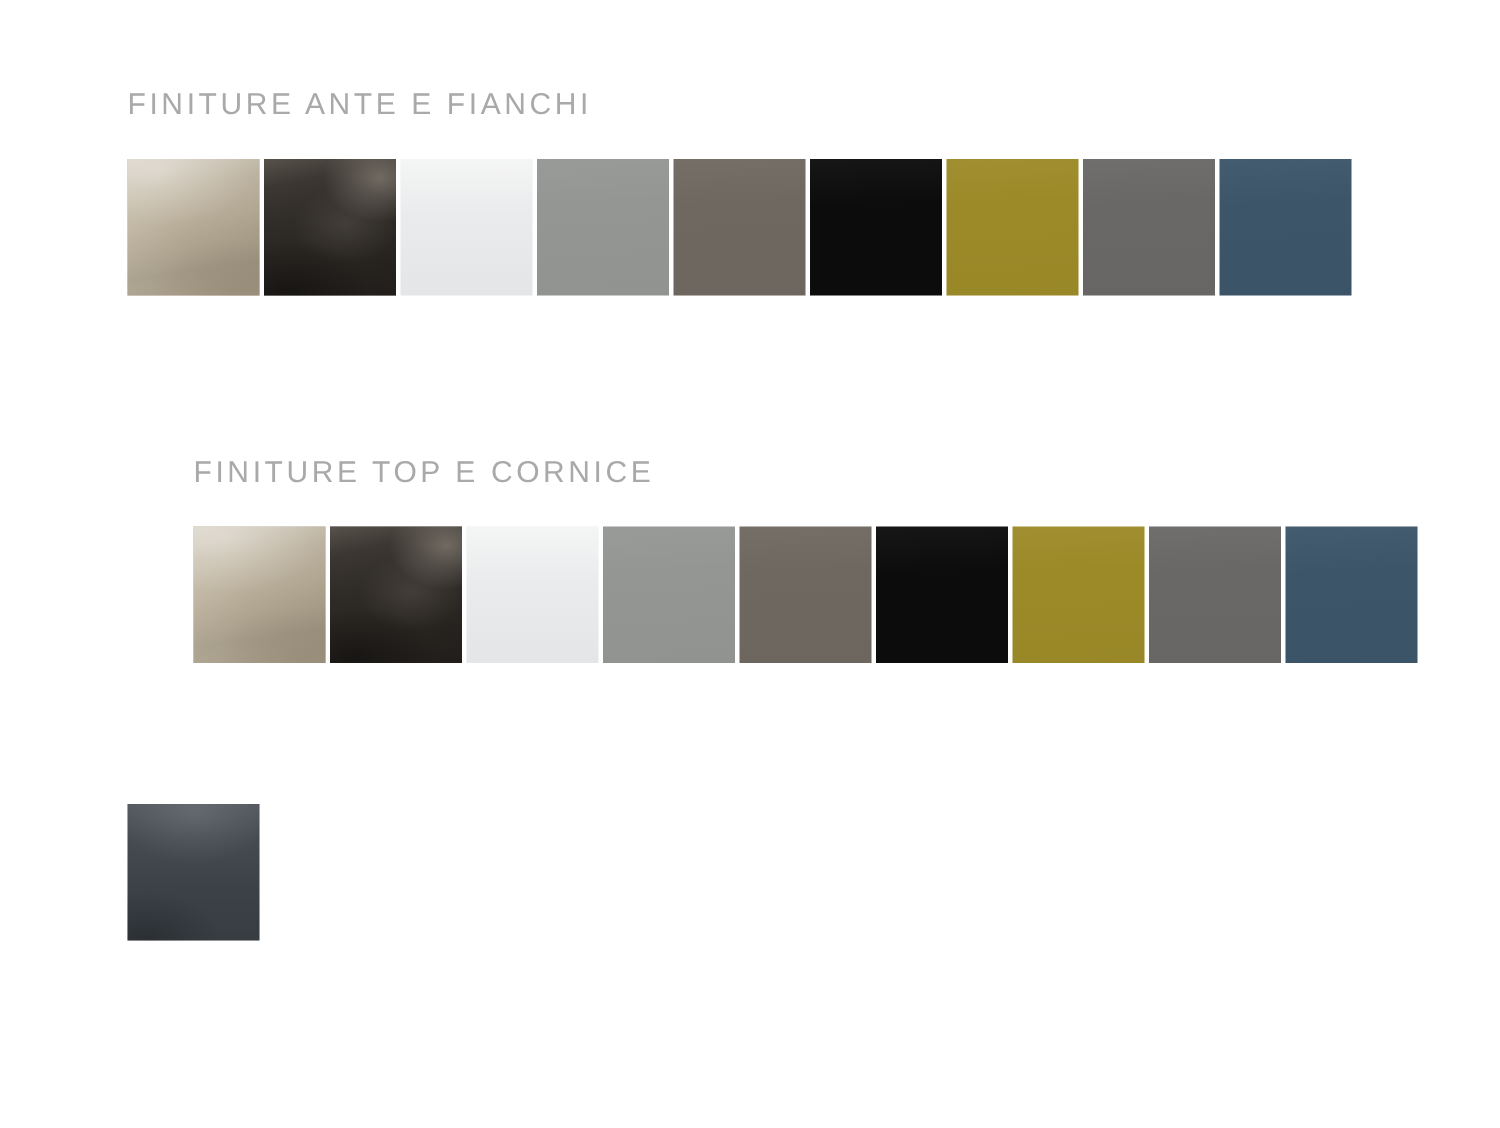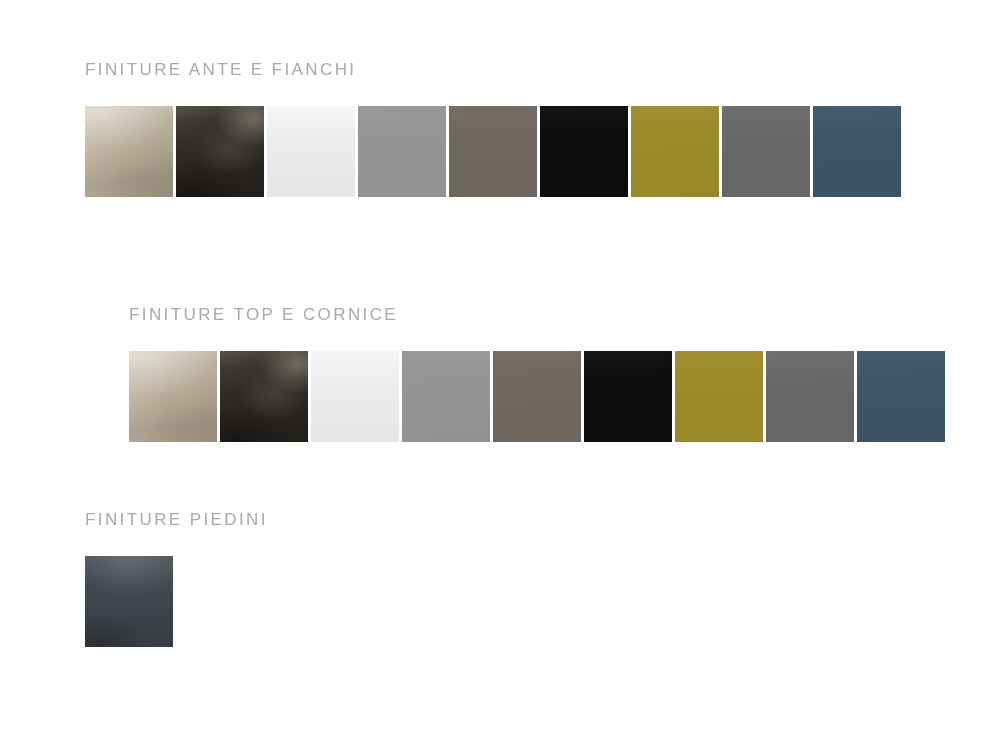--- a/index.html
+++ b/index.html
@@ -29,21 +29,21 @@
   .section {
     position: absolute;
     left: 0;
     width: 1000px;
   }
 
   .section-title {
     margin: 0;
     padding: 0 0 0 85px;
     font-family: "Liberation Sans", sans-serif;
-    font-size: 17px;
+    font-size: 20px;
     font-weight: 400;
     letter-spacing: 2.4px;
     color: #a9a9a9;
     text-transform: uppercase;
     white-space: nowrap;
     line-height: 20px;
   }
 
   .swatch-row {
     position: relative;
@@ -178,19 +178,18 @@
       <div class="swatch fin-solid" style="background-color:#949694;"></div>
       <div class="swatch fin-solid" style="background-color:#6f6860;"></div>
       <div class="swatch fin-solid" style="background-color:#0b0c0b;"></div>
       <div class="swatch fin-solid" style="background-color:#9c8a28;"></div>
       <div class="swatch fin-solid" style="background-color:#696866;"></div>
       <div class="swatch fin-solid" style="background-color:#3c5569;"></div>
     </div>
   </div>
 
   <div class="section" style="top:510px;">
-    <h2 class="section-title">FINITURE PIEDINI</h2>
     <div class="swatch-row" style="margin-top:26px;">
       <div class="swatch fin-slate"></div>
     </div>
   </div>
 
 </div>
 
 </body></html>

